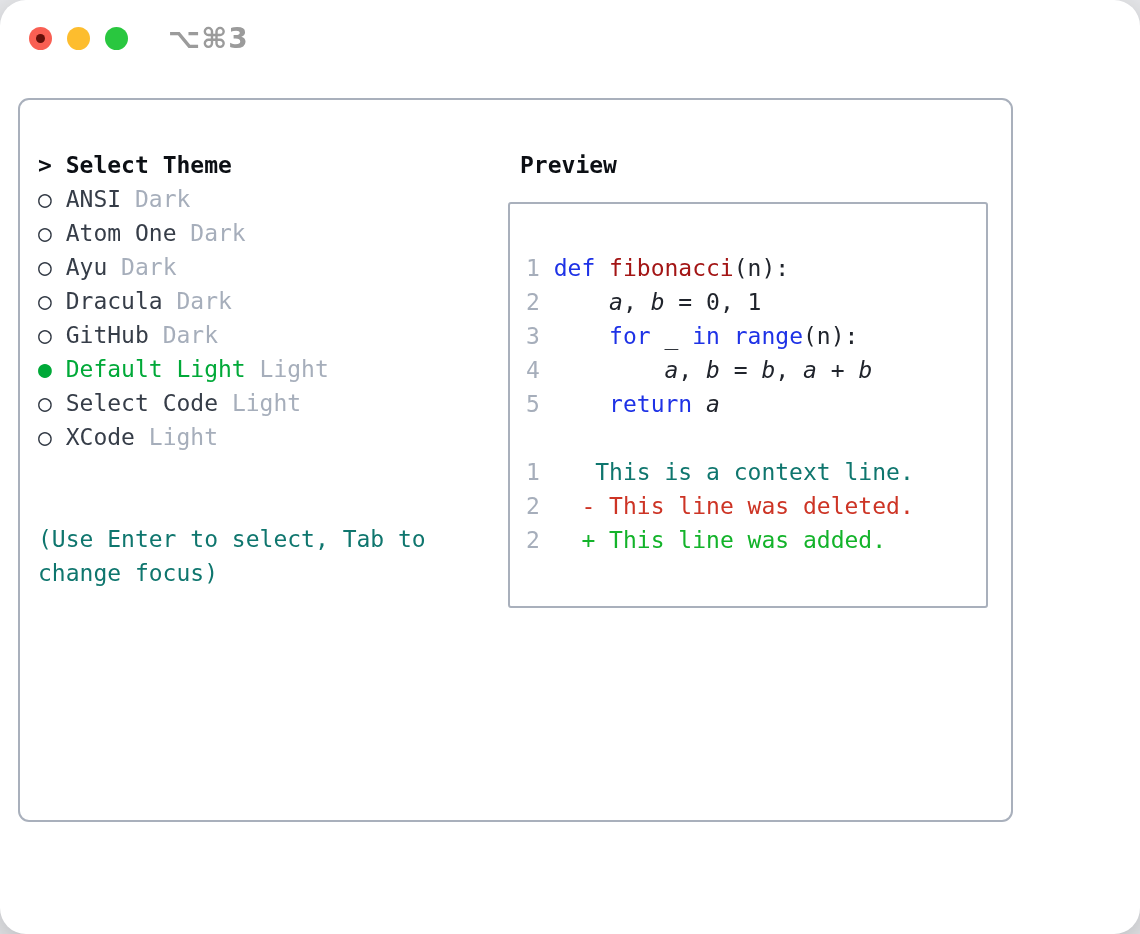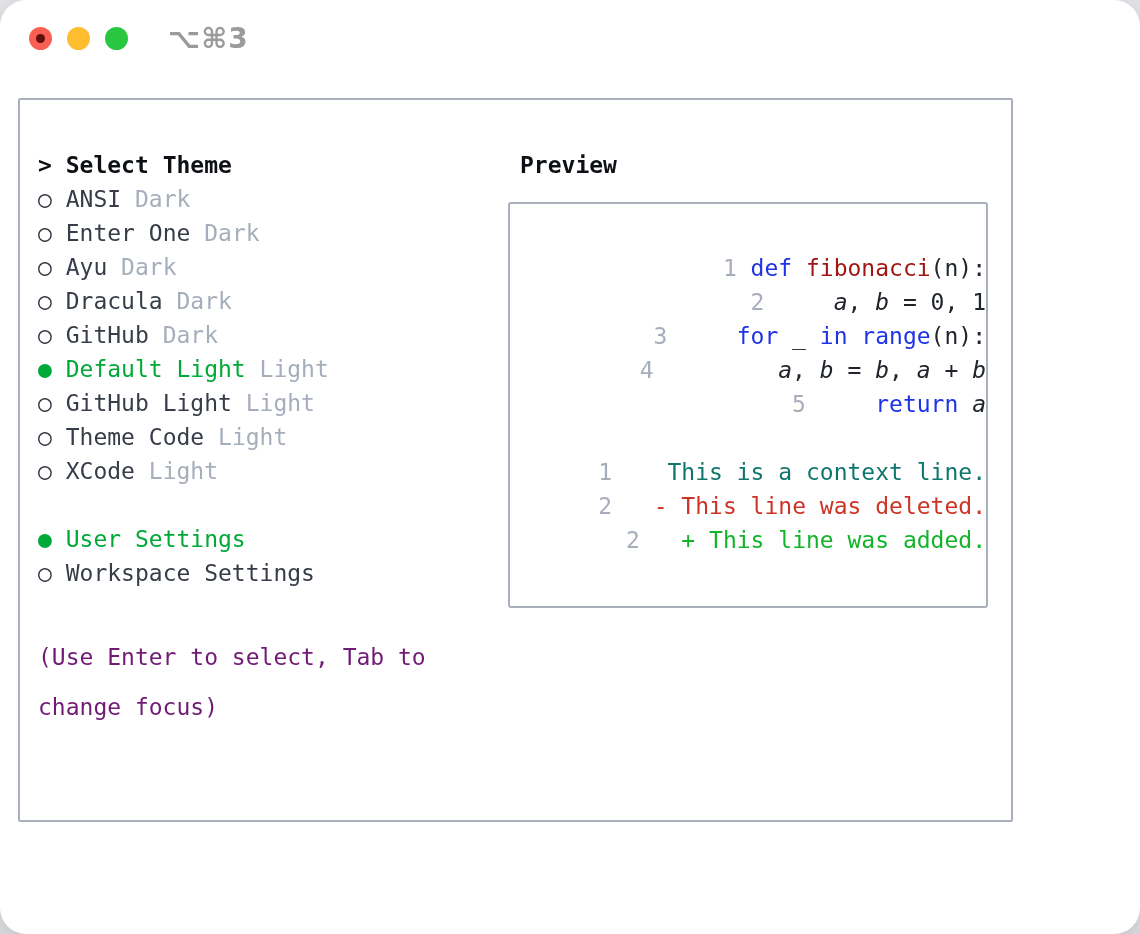--- a/index.html
+++ b/index.html
@@ -29,47 +29,47 @@
   .light.yellow{background:#fdbd2e;}
   .light.green{background:#29c73f;}
   .win-title{
     margin-left:40px;
     font-family:"DejaVu Sans",sans-serif;
     font-weight:bold;font-size:28px;color:#9b9b9b;letter-spacing:1px;
   }
   
   .panel{
     position:absolute;left:18px;top:98px;width:995px;height:724px;
-    border:2px solid #a9b0bc;border-radius:2px;background:#fff;
+    border:2px solid #a9b0bc;border-radius:11px;background:#fff;
     box-sizing:border-box;
     text-decoration:underline;
   }
   .left-col{position:absolute;left:18px;top:48px;}
   .row{height:34px;line-height:34px;font-size:23px;white-space:pre;}
   .heading-row{font-weight:bold;color:#0c0f14;}
   .cursor{font-weight:bold;color:#0c0f14;}
   .bullet{color:#363d48;}
   .tname{color:#363d48;}
   .tvariant{color:#a6aebb;}
   .selected .bullet,.selected .tname{color:#00a938;}
   .apply-heading{color:#15181d;}
   .indent2{margin-left:2ch;}
   .spacer{height:34px;}
-  .help{color:#701a75;margin-top:16px;}
+  .help{color:#0f766e;}
   
   .preview-heading{
     position:absolute;left:500px;top:48px;height:34px;line-height:34px;
     font-size:23px;font-weight:bold;color:#0c0f14;white-space:pre;
   }
   .preview-box{
     position:absolute;left:488px;top:102px;width:480px;height:406px;
     border:2px solid #a9b0bc;border-radius:3px;background:#fff;box-sizing:border-box;
   }
   .preview-lines{padding:47px 0 0 16px;}
-  .pline{height:34px;line-height:34px;font-size:23px;white-space:pre;text-align:right;}
+  .pline{height:34px;line-height:34px;font-size:23px;white-space:pre;}
   .num{color:#a6aebb;}
   .kw{color:#1e32e6;}
   .fn{color:#a31515;}
   .pl{color:#20242c;}
   .it{color:#20242c;font-style:italic;}
   .ctx{color:#0f766e;}
   .del{color:#cd3425;}
   .add{color:#13b32a;}
 </style>
 </head>
@@ -86,37 +86,32 @@
     <div class="win-title">⌥⌘3</div>
   </div>
 
   <div class="panel">
 
     <div class="left-col">
       <div class="row heading-row"><span class="cursor">&gt; </span><span>Select Theme</span></div>
 
       <div id="theme-list">
           <div class="row theme-row"><span class="bullet">○ </span><span class="tname">ANSI </span><span class="tvariant">Dark</span></div>
-          <div class="row theme-row"><span class="bullet">○ </span><span class="tname">Enter One </span><span class="tvariant">Dark</span></div>
+          <div class="row theme-row"><span class="bullet">○ </span><span class="tname">Atom One </span><span class="tvariant">Dark</span></div>
           <div class="row theme-row"><span class="bullet">○ </span><span class="tname">Ayu </span><span class="tvariant">Dark</span></div>
           <div class="row theme-row"><span class="bullet">○ </span><span class="tname">Dracula </span><span class="tvariant">Dark</span></div>
           <div class="row theme-row"><span class="bullet">○ </span><span class="tname">GitHub </span><span class="tvariant">Dark</span></div>
           <div class="row theme-row selected"><span class="bullet">● </span><span class="tname">Default Light </span><span class="tvariant">Light</span></div>
-          <div class="row theme-row"><span class="bullet">○ </span><span class="tname">GitHub Light </span><span class="tvariant">Light</span></div>
-          <div class="row theme-row"><span class="bullet">○ </span><span class="tname">Theme Code </span><span class="tvariant">Light</span></div>
+          <div class="row theme-row"><span class="bullet">○ </span><span class="tname">Select Code </span><span class="tvariant">Light</span></div>
           <div class="row theme-row"><span class="bullet">○ </span><span class="tname">XCode </span><span class="tvariant">Light</span></div>
         </div>
 
       <div class="row spacer"></div>
 
 
-      <div id="target-list">
-          <div class="row theme-row selected"><span class="bullet">● </span><span class="tname">User Settings</span></div>
-          <div class="row theme-row"><span class="bullet">○ </span><span class="tname">Workspace Settings</span></div>
-        </div>
 
       <div class="row spacer"></div>
 
       <div id="help-text">
           <div class="row help">(Use Enter to select, Tab to</div>
           <div class="row help">change focus)</div>
         </div>
     </div>
 
     <div class="preview-heading">Preview</div>

